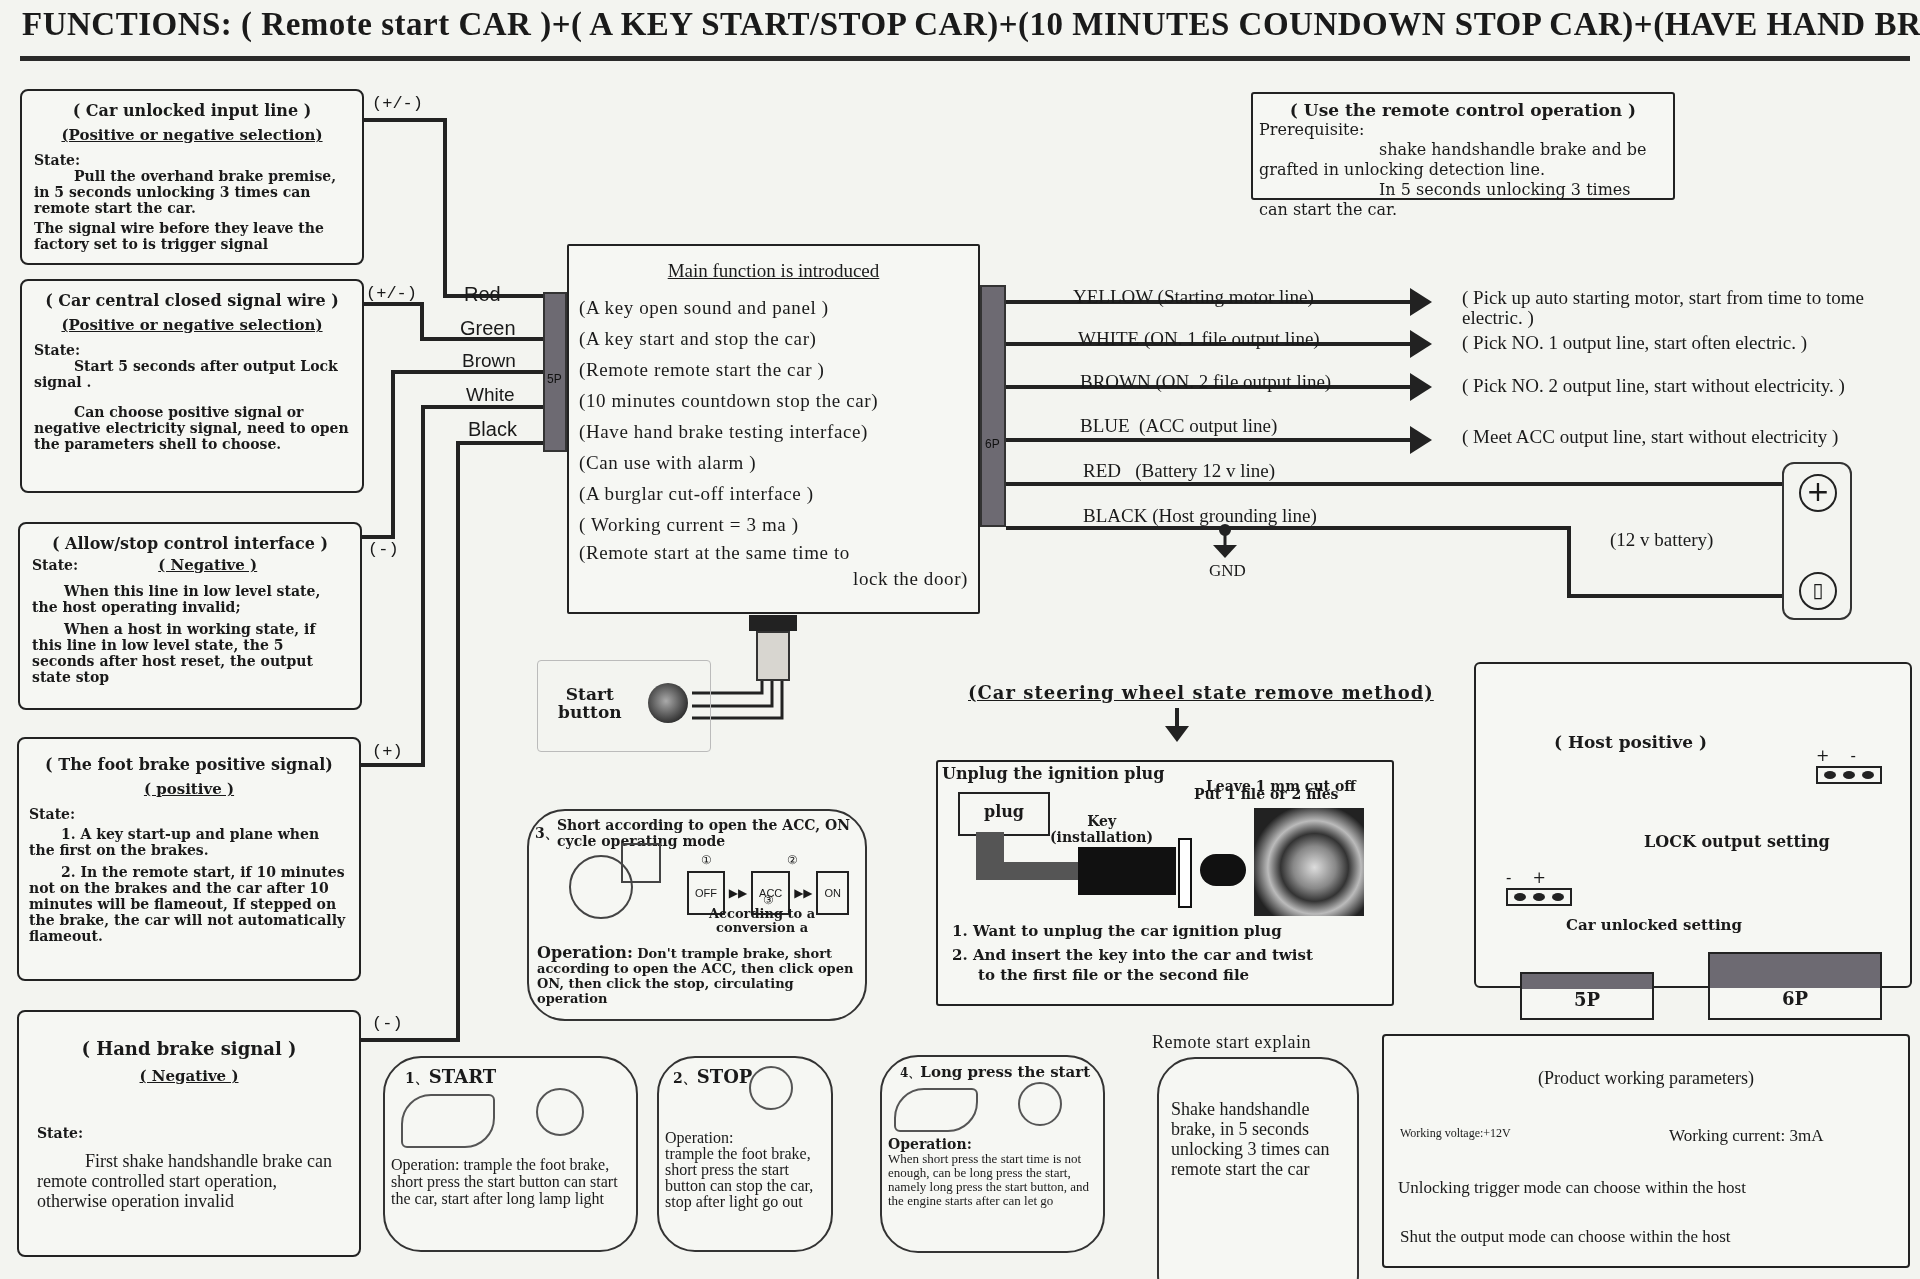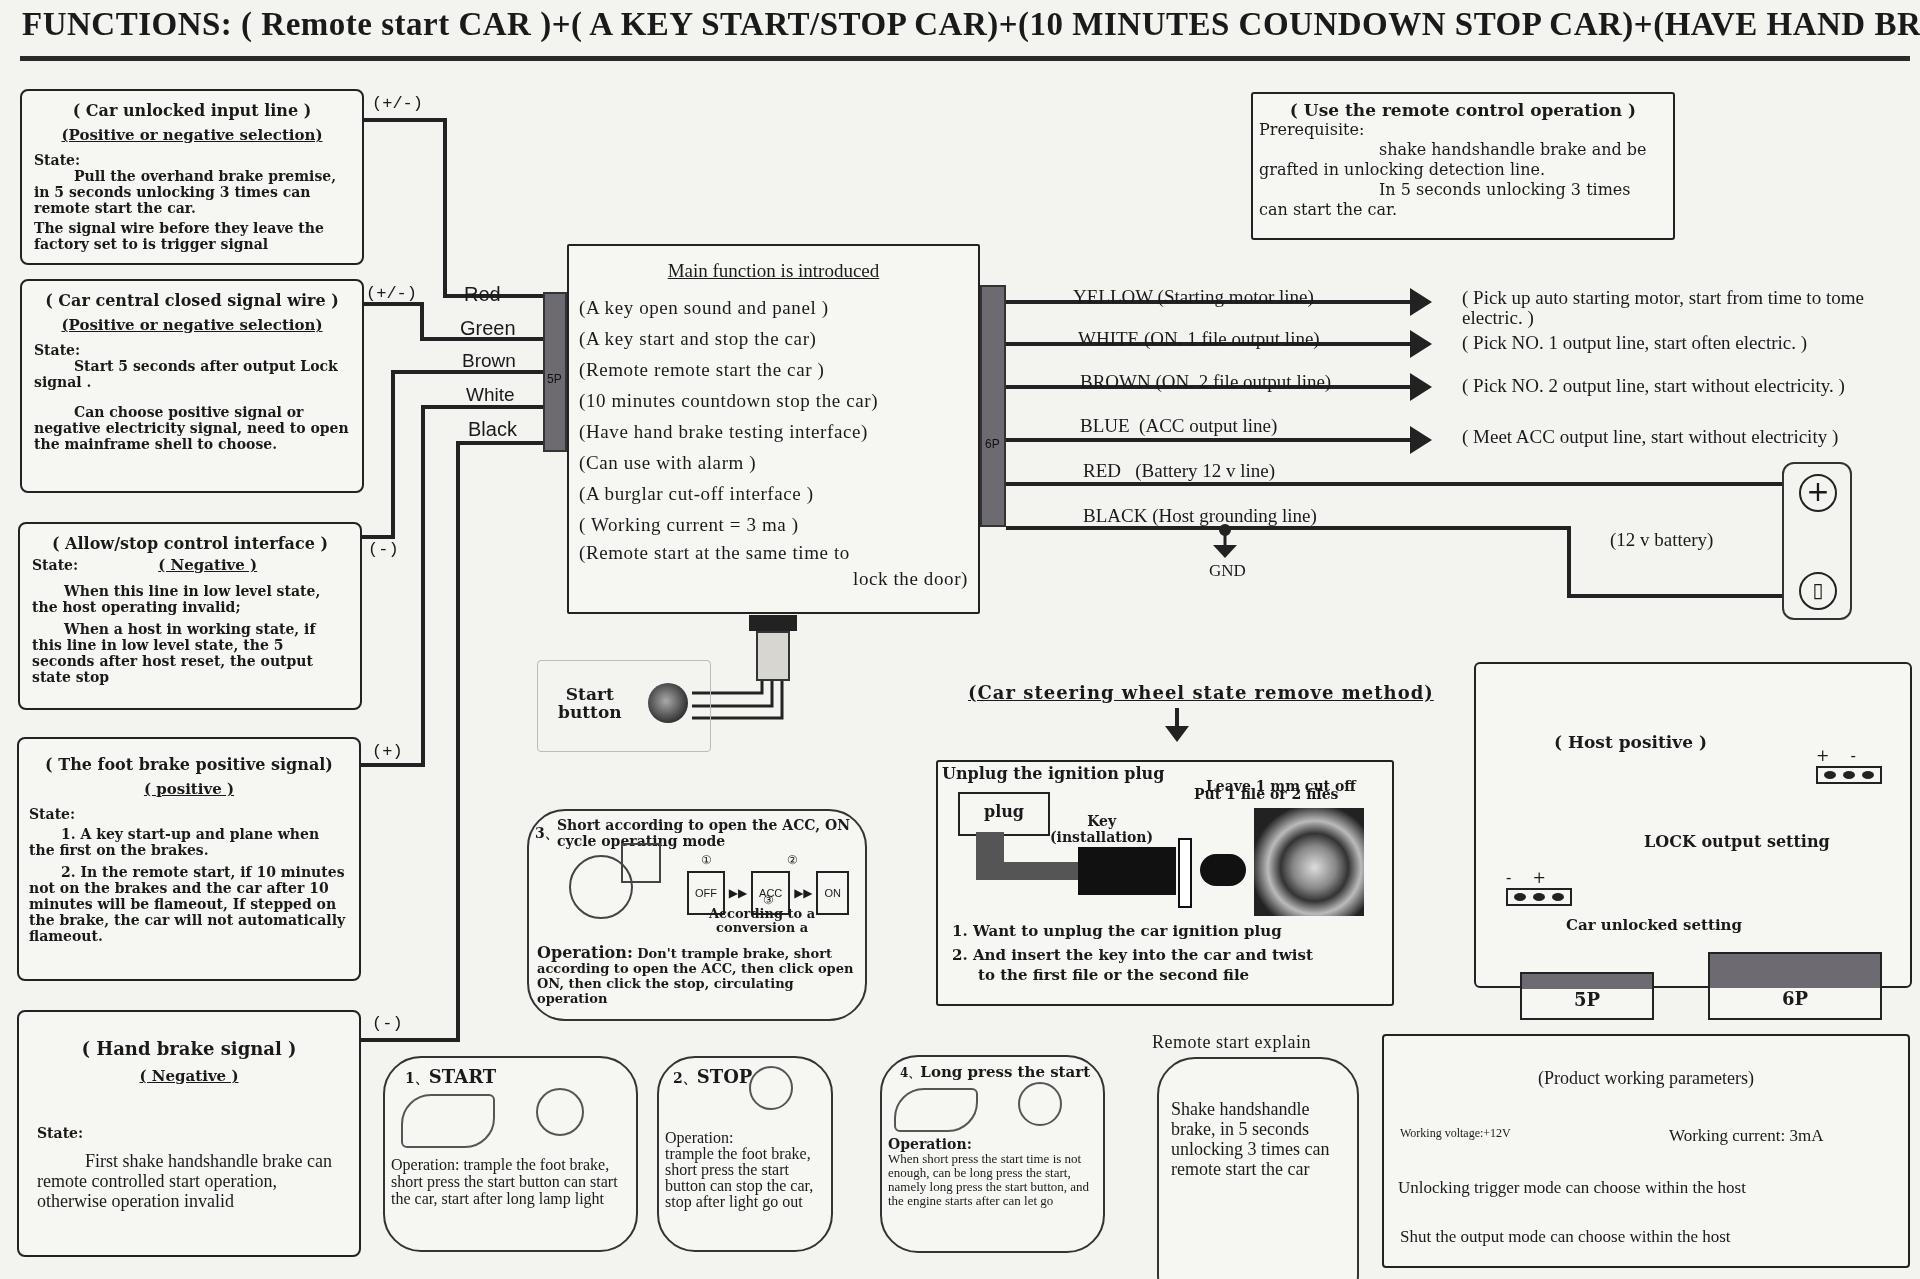--- a/index.html
+++ b/index.html
@@ -101,21 +101,21 @@
   <div class="small" style="margin-top:8px;">State:</div>
   <div class="small" style="text-indent:40px;">Pull the overhand brake premise, in 5 seconds unlocking 3 times can remote start the car.</div>
   <div class="small" style="margin-top:4px;">The signal wire before they leave the factory set to is trigger signal</div>
 </div>
 
 <div class="box" style="left:20px;top:279px;width:344px;height:214px;padding:10px 12px;">
   <div class="center b" style="font-size:16px;">( Car central closed signal wire )</div>
   <div class="center b ul" style="font-size:15px;margin-top:6px;">(Positive or negative selection)</div>
   <div class="small" style="margin-top:8px;">State:</div>
   <div class="small" style="text-indent:40px;">Start 5 seconds after output Lock signal .</div>
-  <div class="small" style="margin-top:14px;text-indent:40px;">Can choose positive signal or negative electricity signal, need to open the mainframe shell to choose.</div>
+  <div class="small" style="margin-top:14px;text-indent:40px;">Can choose positive signal or negative electricity signal, need to open the parameters shell to choose.</div>
 </div>
 
 <div class="box" style="left:18px;top:522px;width:344px;height:188px;padding:10px 12px;">
   <div class="center b" style="font-size:16px;">( Allow/stop control interface )</div>
   <div class="small" style="margin-top:4px;display:flex;">
     <span>State:</span>
     <span class="ul" style="margin-left:80px;font-size:15px;">( Negative )</span>
   </div>
   <div class="small" style="margin-top:10px;text-indent:32px;">When this line in low level state, the host operating invalid;</div>
   <div class="small" style="margin-top:6px;text-indent:32px;">When a host in working state, if this line in low level state, the 5 seconds after host reset, the output state stop</div>
@@ -161,21 +161,21 @@
 
 <div class="abs" style="left:749px;top:615px;width:48px;height:16px;background:#222;"></div>
 <div class="abs" style="left:756px;top:631px;width:34px;height:50px;background:#d8d6d0;border:2px solid #333;box-sizing:border-box;"></div>
 
 <div class="abs" style="left:537px;top:660px;width:172px;height:90px;border:1px solid #bbb;border-radius:4px;">
   <div class="abs center b pre" style="left:20px;top:24px;font-size:17px;line-height:18px;">Start
 button</div>
   <div class="abs" style="left:110px;top:22px;width:40px;height:40px;border-radius:50%;background:radial-gradient(circle at 45% 45%,#aaa,#333 70%);"></div>
 </div>
 
-<div class="box" style="left:1251px;top:92px;width:424px;height:148px;border-radius:3px;padding:6px 6px;font-size:16px;line-height:20px;">
+<div class="box" style="left:1251px;top:92px;width:424px;height:108px;border-radius:3px;padding:6px 6px;font-size:16px;line-height:20px;">
   <div class="center b" style="font-size:17px;">( Use the remote control operation )</div>
   <div>Prerequisite:</div>
   <div style="padding-left:120px;">shake handshandle brake and be</div>
   <div>grafted in unlocking detection line.</div>
   <div style="padding-left:120px;">In 5 seconds unlocking 3 times</div>
   <div>can start the car.</div>
 </div>
 
 <div class="out-lbl" style="left:1073px;top:286px;"><span>YELLOW</span> <span>(Starting motor line)</span></div>
 <div class="out-lbl" style="left:1078px;top:328px;"><span>WHITE</span> <span>(ON. 1 file output line)</span></div>

